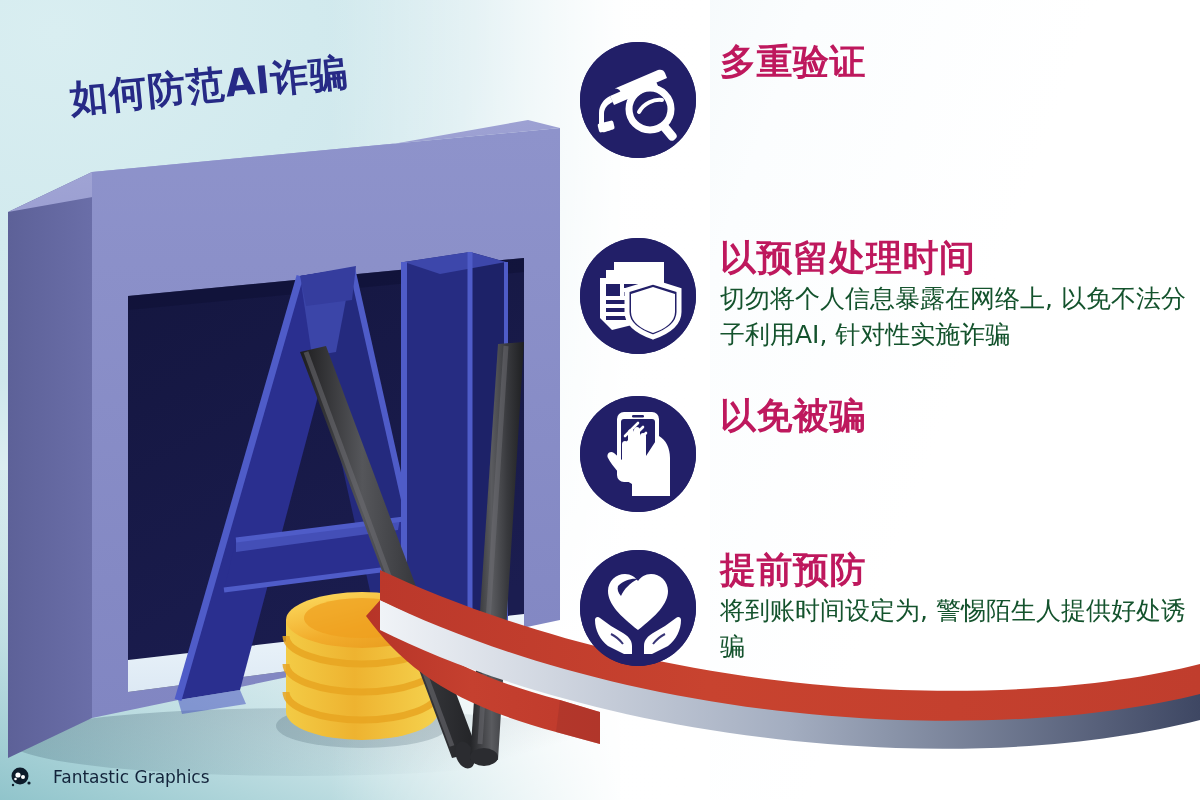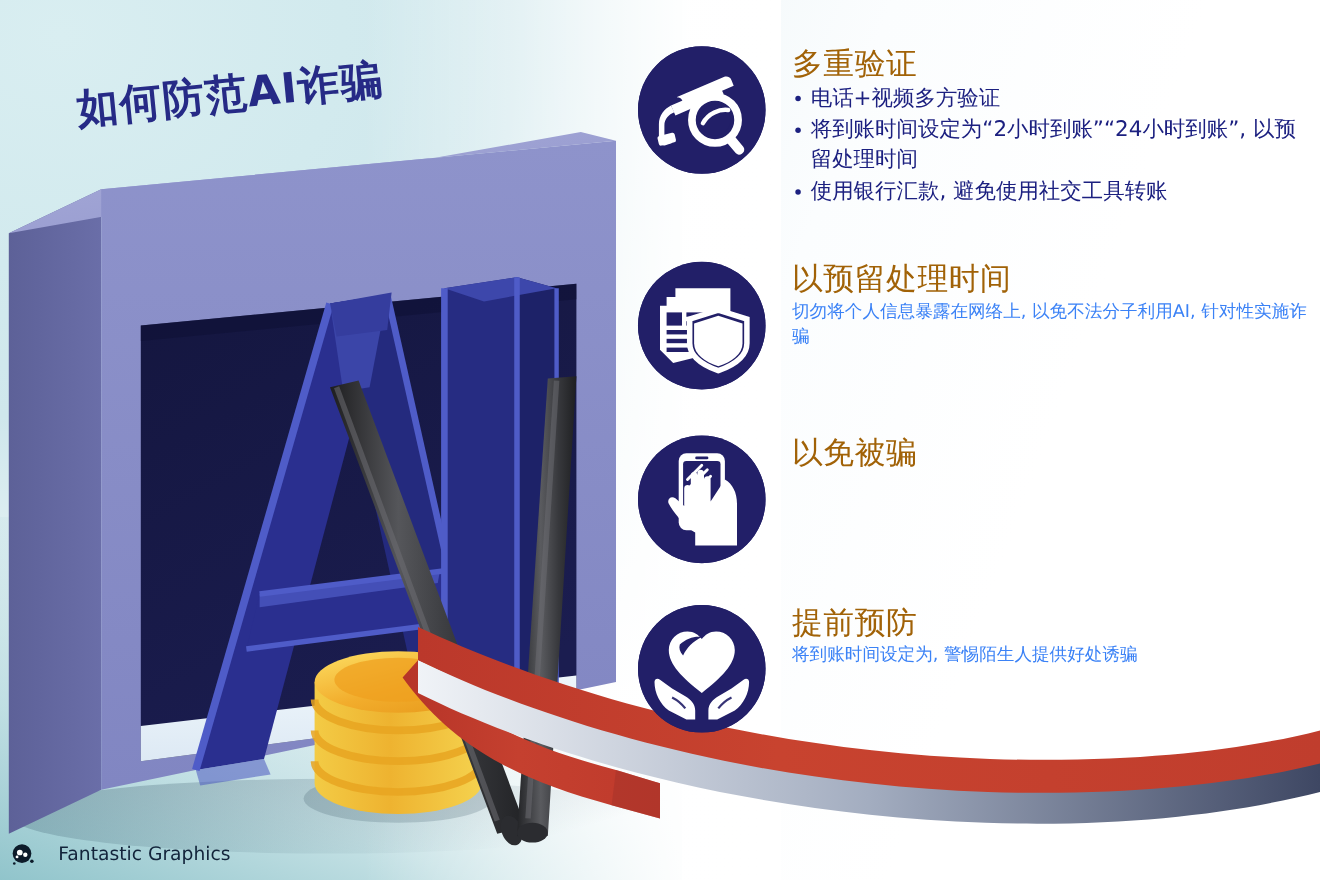--- a/index.html
+++ b/index.html
@@ -51,26 +51,26 @@
   .item-i4{top:550px;}
 
   .badge{
     position:absolute;left:20px;width:116px;height:116px;border-radius:50%;
     background:#221f68;
   }
   .badge svg{display:block;width:116px;height:116px;}
 
   .txt{position:absolute;left:160px;width:470px;}
   .head{
-    font-size:28px;font-weight:normal;color:#a16207;line-height:1.12;
+    font-size:36px;font-weight:bold;color:#be185d;line-height:1.12;
     margin:0 0 3px 0;letter-spacing:0.5px;
     font-family:"DejaVu Sans","Liberation Sans",sans-serif;
   }
   .sub{
-    font-size:16px;color:#3b82f6;line-height:1.42;margin:0;
+    font-size:25px;color:#14532d;line-height:1.42;margin:0;
     font-family:"DejaVu Sans","Liberation Sans",sans-serif;
   }
   ul.bullets{margin:2px 0 0 0;padding:0;list-style:none;}
   ul.bullets li{
     position:relative;padding-left:17px;margin-bottom:3px;
     font-size:19.5px;color:#1c2080;line-height:1.34;
     font-family:"DejaVu Sans","Liberation Sans",sans-serif;
   }
   ul.bullets li::before{
     content:"";position:absolute;left:3px;top:11px;
@@ -252,25 +252,20 @@
           <g>
             <circle cx="70" cy="67" r="21" fill="none" stroke="#ffffff" stroke-width="7"></circle>
             <circle cx="70" cy="67" r="14" fill="#221f68"></circle>
             <path d="M59,70 C64,61 74,57 82,58" fill="none" stroke="#ffffff" stroke-width="4" stroke-linecap="round"></path>
             <rect x="84" y="80" width="9" height="20" rx="4" transform="rotate(-40 88 90)" fill="#ffffff"></rect>
           </g>
         </svg>
       </div>
       <div class="txt">
         <div class="head">多重验证</div>
-        <ul class="bullets">
-          <li>电话+视频多方验证</li>
-          <li>将到账时间设定为“2小时到账”“24小时到账”, 以预留处理时间</li>
-          <li>使用银行汇款, 避免使用社交工具转账</li>
-        </ul>
       </div>
     </div>
 
     <div class="item item-i2">
       <div class="badge">
         <svg viewBox="0 0 116 116">
           <circle cx="58" cy="58" r="58" fill="#221f68"></circle>
           <g fill="#ffffff">
             <path d="M34,24 L84,24 L84,74 L34,74 Z"></path>
             <path d="M26,32 L74,32 L74,84 L26,84 Z"></path>

